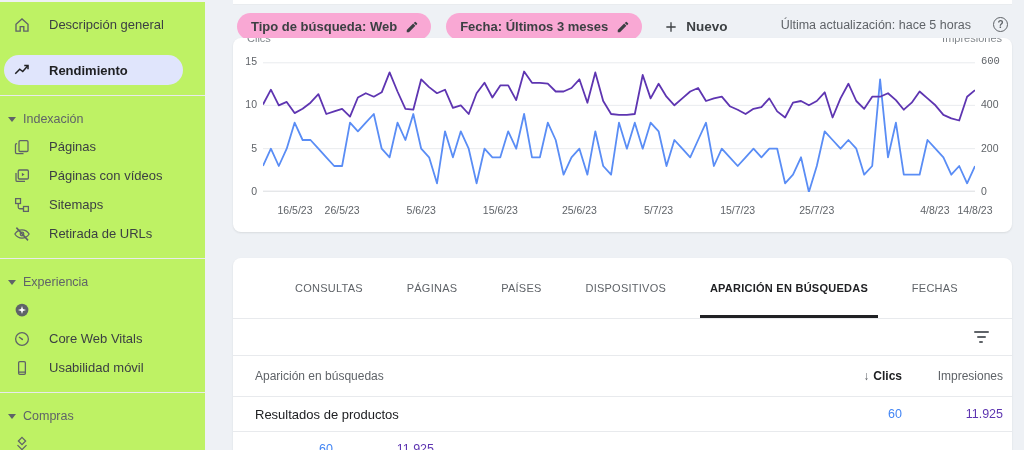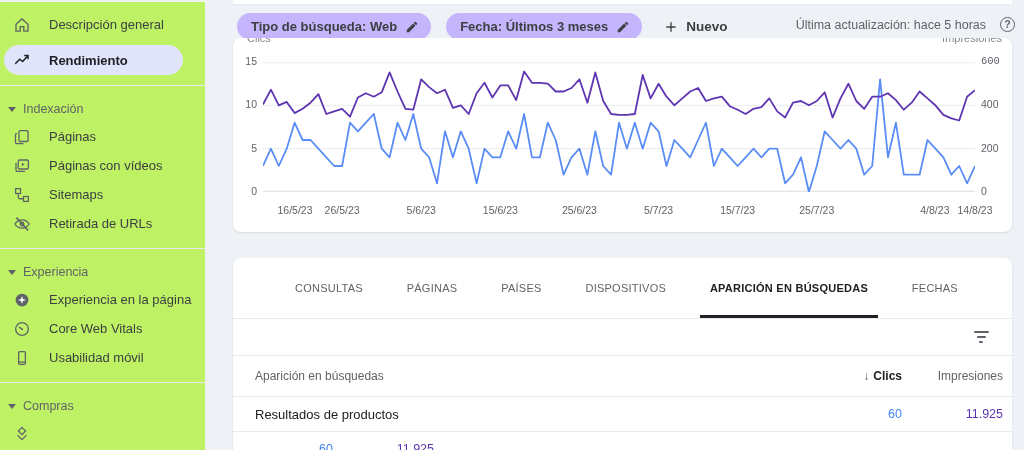--- a/index.html
+++ b/index.html
@@ -5,48 +5,48 @@
   * { margin:0; padding:0; box-sizing:border-box; }
   html,body { width:1024px; height:450px; overflow:hidden;
     font-family:"Liberation Sans", sans-serif; background:#eef1f5; }
 
   
   .sidebar { position:absolute; left:0; top:2px; width:205px; height:450px;
     background:#bef264; z-index:2; padding-top:8px; }
   .side-item { position:relative; height:29px; display:flex; align-items:center;
     padding-left:13px; gap:18px; cursor:pointer; }
   .side-item .lbl { font-size:13px; color:#3c4043; white-space:nowrap; }
-  .side-item.active { background:#e0e5fc; border-radius:16px; margin:6px 22px 2px 4px;
+  .side-item.active { background:#e0e5fc; border-radius:16px; margin:16px 22px 2px 4px;
     padding-left:9px; height:30px; }
   .side-item.active .lbl { color:#202124; font-weight:bold; }
   .side-icon { width:18px; height:18px; flex:0 0 18px; display:flex; }
   .side-divider { height:1px; background:#e8eaed; margin:10px 0; }
   .side-header { height:26px; display:flex; align-items:center; gap:7px;
     padding-left:8px; cursor:pointer; }
   .side-header .lbl { font-size:12.5px; color:#5f6368; }
   .caret { width:0; height:0; border-left:4px solid transparent;
     border-right:4px solid transparent; border-top:5px solid #5f6368; }
 
   
   .content { position:absolute; left:205px; top:0; width:819px; height:450px; }
   .top-strip { position:absolute; left:28px; top:0; width:779px; height:5px;
     background:#ffffff; border-bottom:1px solid #e9ecef; }
 
   .chips-bar { position:absolute; left:32px; top:13px; display:flex;
     align-items:center; gap:15px; }
   .chip { height:27px; display:flex; align-items:center; gap:8px;
-    background:#c4b5fd; border-radius:14px; padding:0 12px 0 14px;
+    background:#f9a8d4; border-radius:14px; padding:0 12px 0 14px;
     font-size:13px; font-weight:bold; color:#3c4043; cursor:pointer; white-space:nowrap; }
   .chip svg { width:14px; height:14px; }
   .new-btn { display:flex; align-items:center; gap:7px; font-size:13.5px;
     font-weight:bold; color:#3c4043; cursor:pointer; padding:0 6px; }
   .new-btn svg { width:16px; height:16px; }
 
-  .update-area { position:absolute; right:9px; top:17px; display:flex;
-    align-items:center; gap:14px; }
+  .update-area { position:absolute; right:16px; top:17px; display:flex;
+    align-items:center; gap:22px; }
   .update-text { font-size:12.5px; color:#5f6368; }
   .help-circle { width:15px; height:15px; border:1.4px solid #5f6368; border-radius:50%;
     color:#5f6368; font-size:10px; font-weight:bold; display:flex;
     align-items:center; justify-content:center; cursor:pointer; }
 
   .card { position:absolute; left:28px; width:779px; background:#ffffff;
     border-radius:8px; box-shadow:0 1px 2px rgba(60,64,67,.12); }
 
   
   .chart-card { top:38px; height:194px; overflow:hidden; }
@@ -158,21 +158,20 @@
     <span class="caret"></span>
     <span class="lbl">Experiencia</span>
   </div>
   <div class="side-item">
     <span class="side-icon">
       <svg viewBox="0 0 24 24">
           <circle cx="12" cy="12" r="8.5" fill="#5f6368"></circle>
           <path d="M12 6.6l1.3 4.1 4.1 1.3-4.1 1.3L12 17.4l-1.3-4.1-4.1-1.3 4.1-1.3z" fill="#ffffff"></path>
         </svg>
     </span>
-    <span class="lbl">Experiencia en la página</span>
   </div>
   <div class="side-item">
     <span class="side-icon">
       <svg viewBox="0 0 24 24" fill="none" stroke="#5f6368" stroke-width="1.7">
           <circle cx="12" cy="12" r="8.5"></circle>
           <path d="M12.5 12.5L8 9.2"></path>
           <circle cx="12.5" cy="12.5" r="1" fill="#5f6368" stroke="none"></circle>
         </svg>
     </span>
     <span class="lbl">Core Web Vitals</span>

